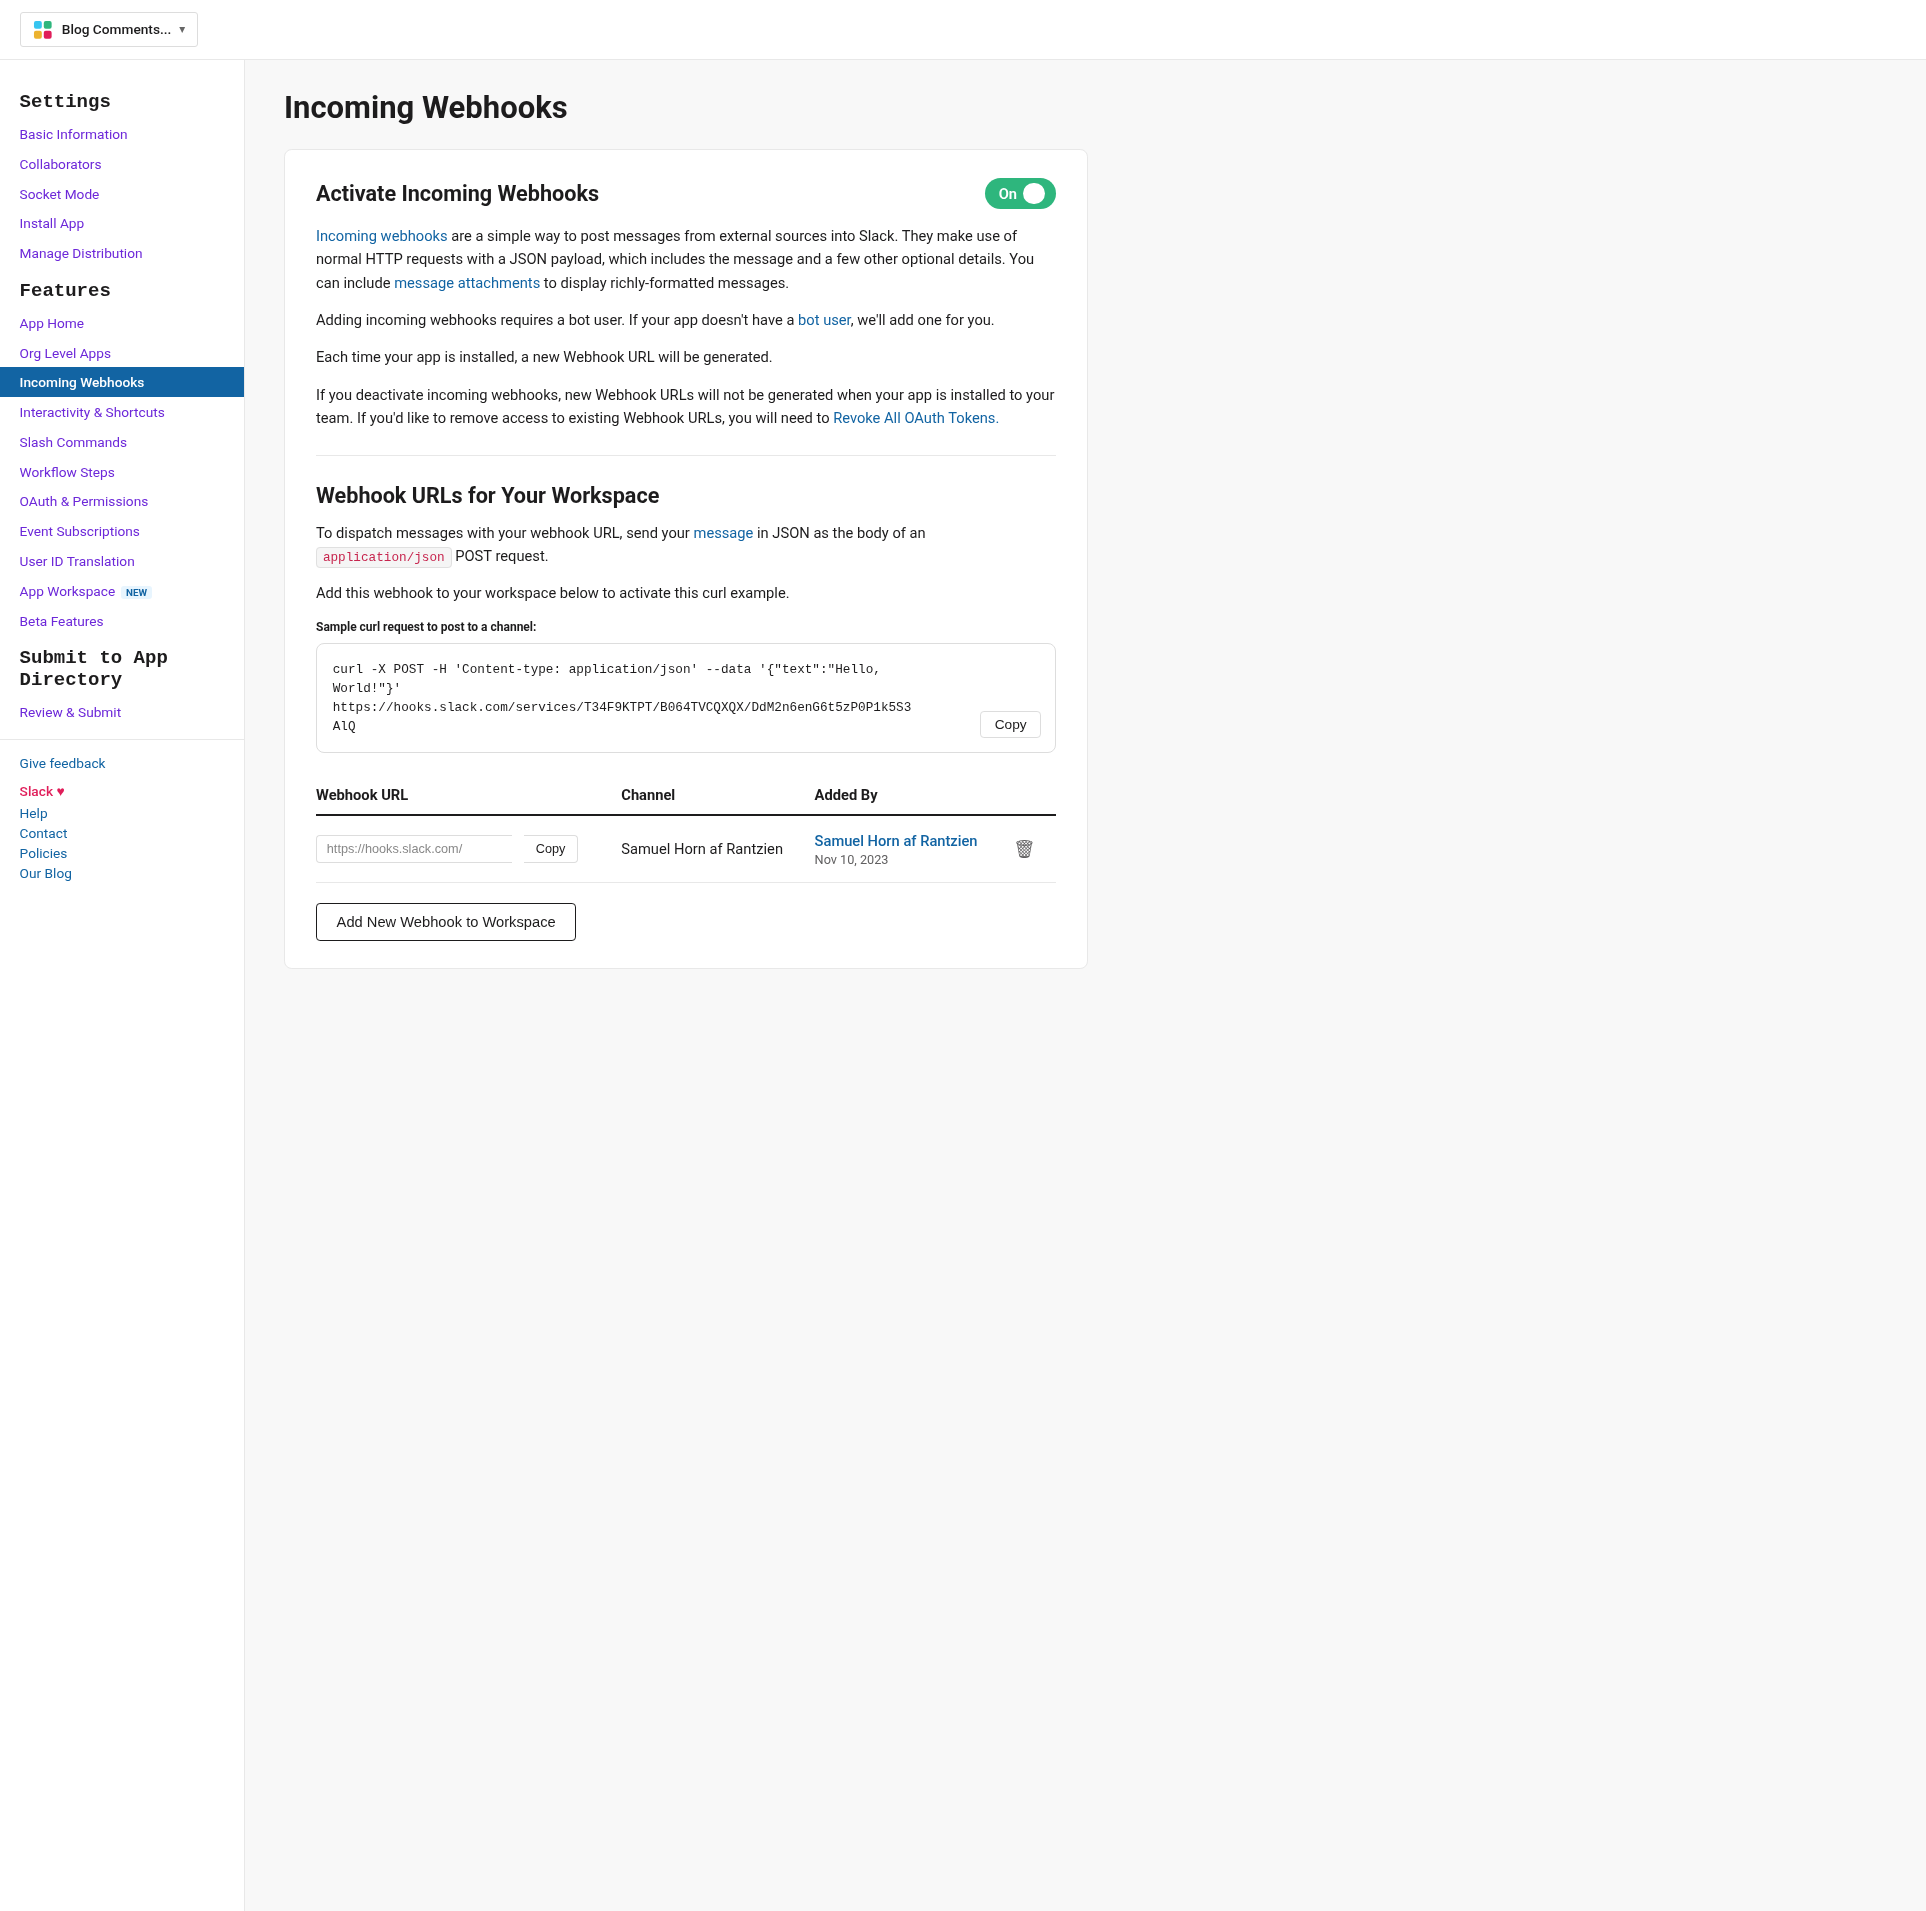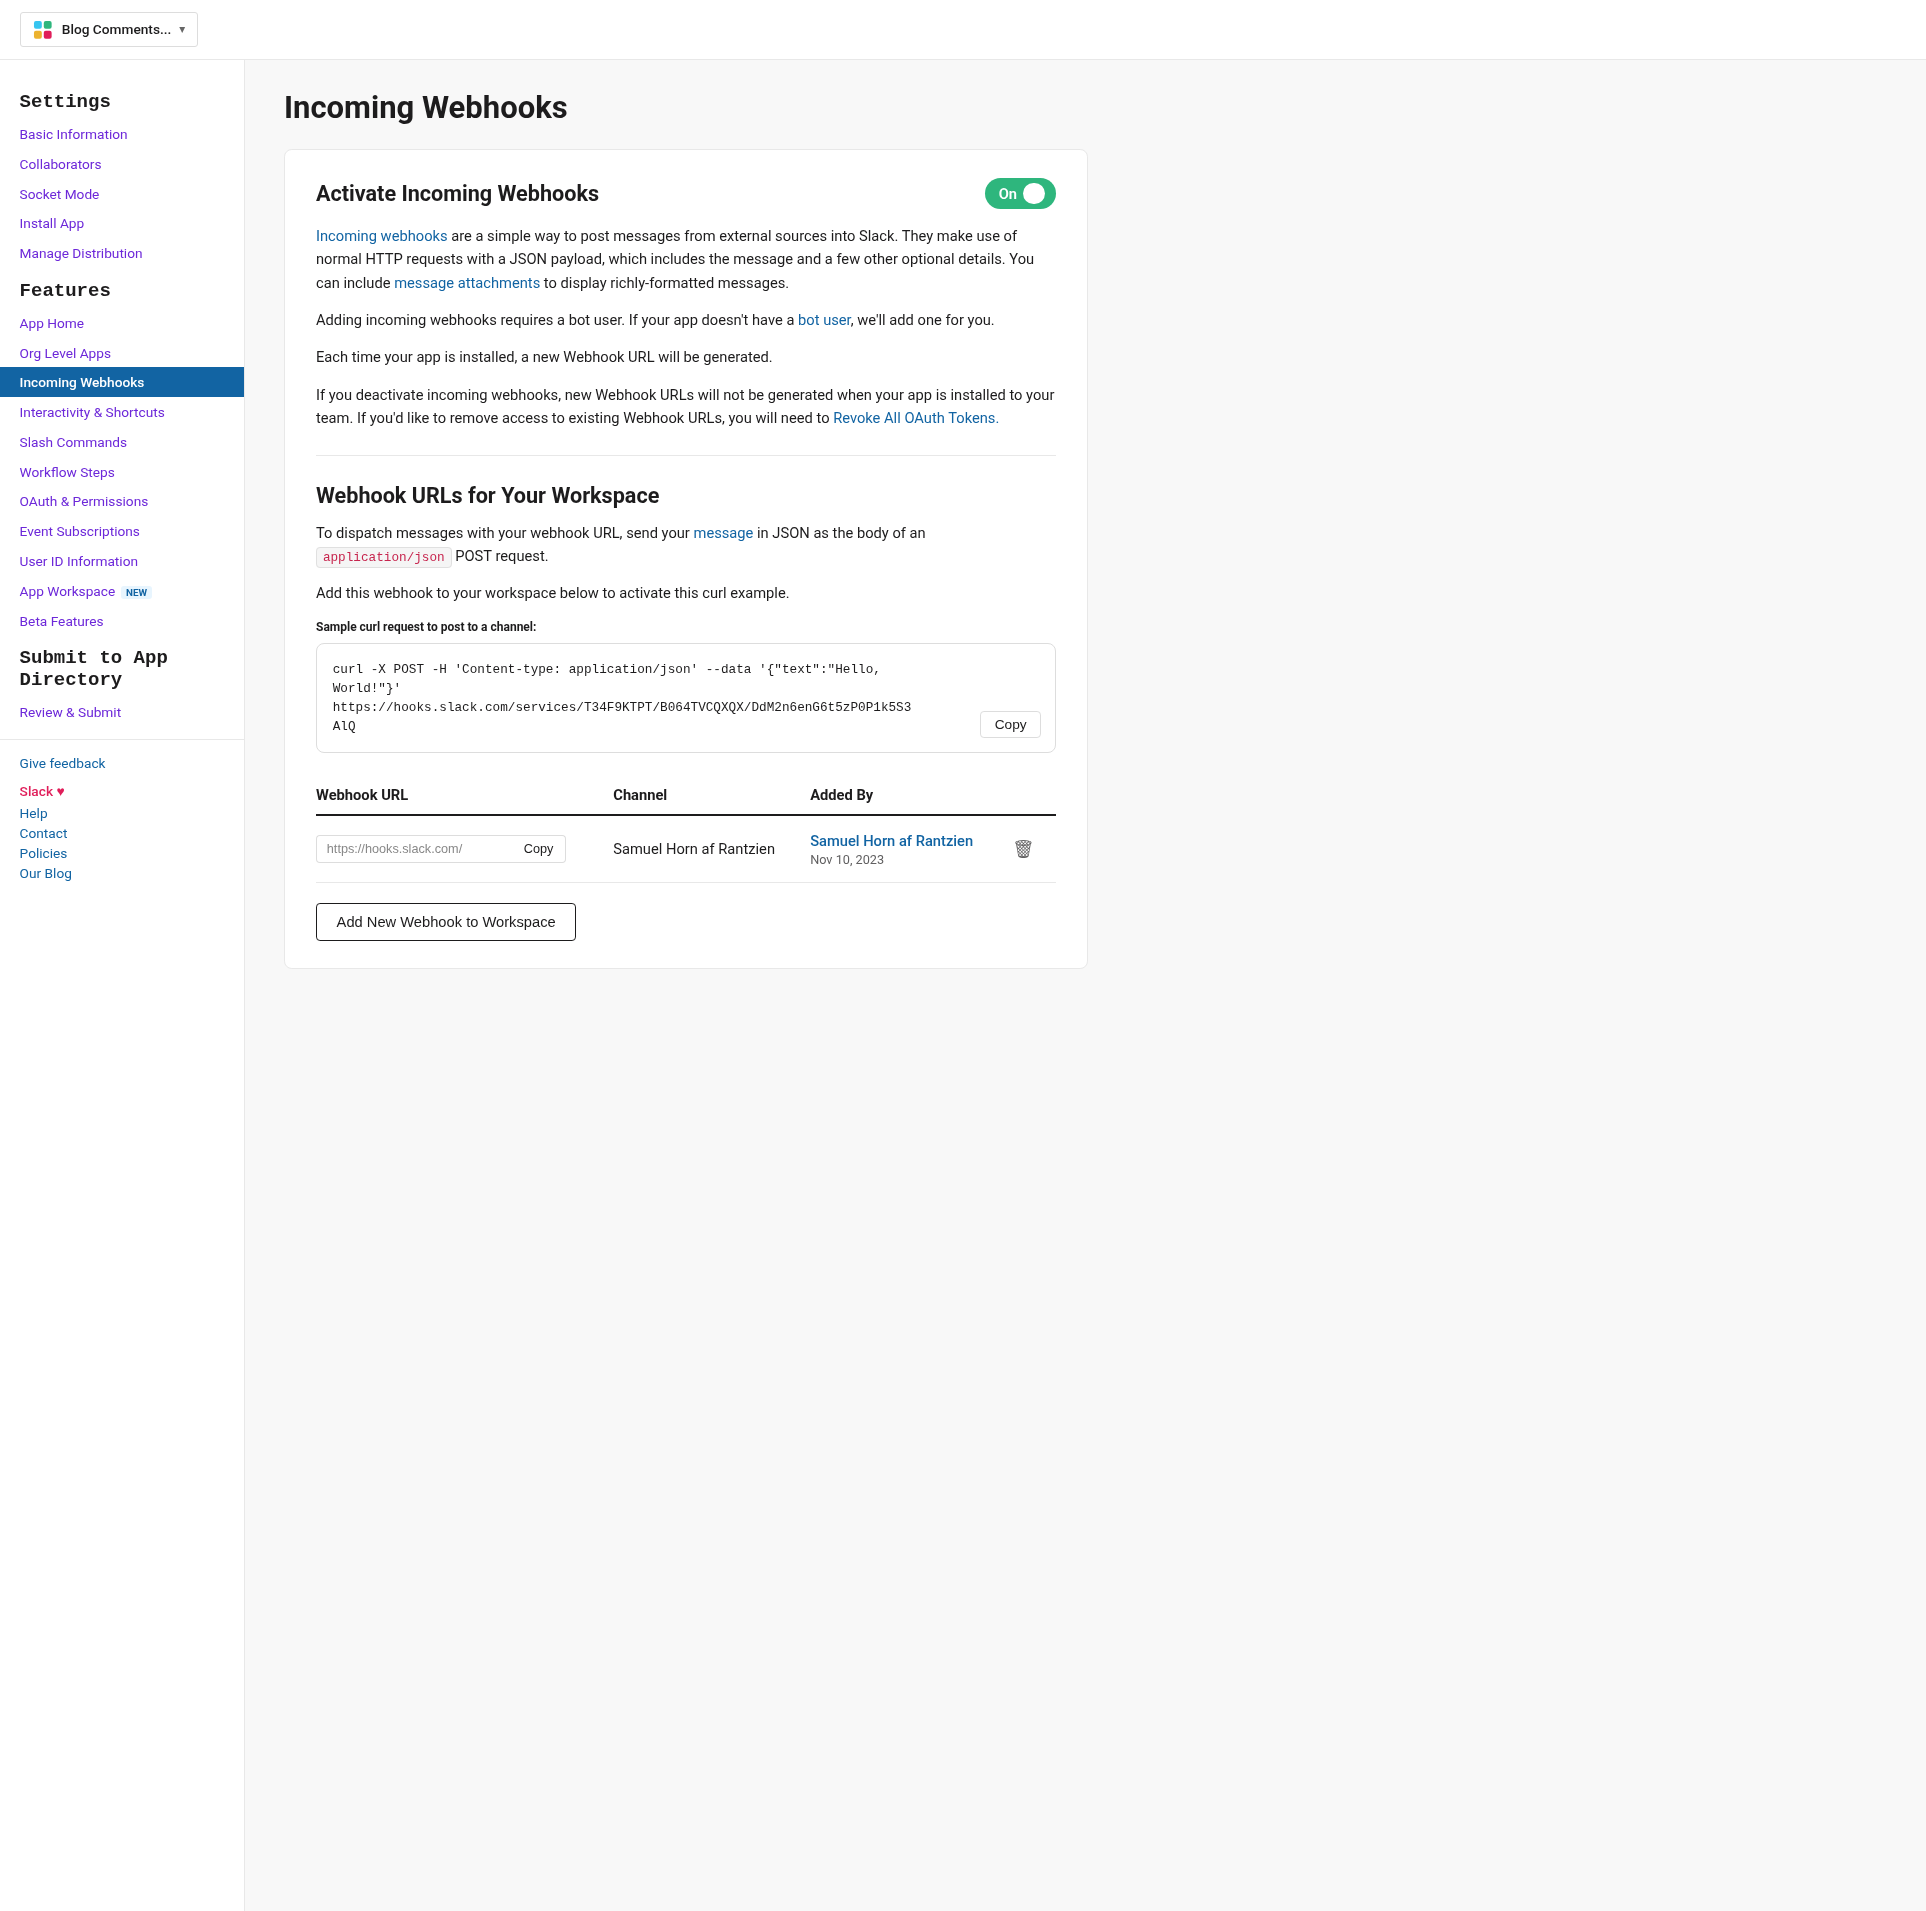--- a/index.html
+++ b/index.html
@@ -246,21 +246,21 @@
     }
     .webhook-table td {
       padding: 15.7px 11.8px 15.7px 0;
       font-size: 14.7px;
       vertical-align: middle;
       border-bottom: 1px solid #e8e8e8;
     }
     .webhook-url-cell {
       display: flex;
       align-items: flex-start;
-      gap: 0;
+      gap: 12px;
     }
     .webhook-url-input {
       border: 1px solid #ddd;
       border-right: none;
       border-radius: 3.9px 0 0 3.9px;
       padding: 5.9px 9.8px;
       font-size: 12.7px;
       color: #888;
       width: 196px;
       outline: none;
@@ -341,21 +341,21 @@
 
     <div class="sidebar-section-title">Features</div>
     <a class="sidebar-item">App Home</a>
     <a class="sidebar-item">Org Level Apps</a>
     <a class="sidebar-item active">Incoming Webhooks</a>
     <a class="sidebar-item">Interactivity &amp; Shortcuts</a>
     <a class="sidebar-item">Slash Commands</a>
     <a class="sidebar-item">Workflow Steps</a>
     <a class="sidebar-item">OAuth &amp; Permissions</a>
     <a class="sidebar-item">Event Subscriptions</a>
-    <a class="sidebar-item">User ID Information</a>
+    <a class="sidebar-item">User ID Translation</a>
     <a class="sidebar-item new-badge">App Workspace</a>
     <a class="sidebar-item">Beta Features</a>
 
     <div class="sidebar-section-title">Submit to App Directory</div>
     <a class="sidebar-item">Review &amp; Submit</a>
 
     <div class="sidebar-footer">
       <div class="give-feedback" style="padding:0;margin-bottom:11.8px;">
         <a class="footer-link">Give feedback</a>
       </div>

